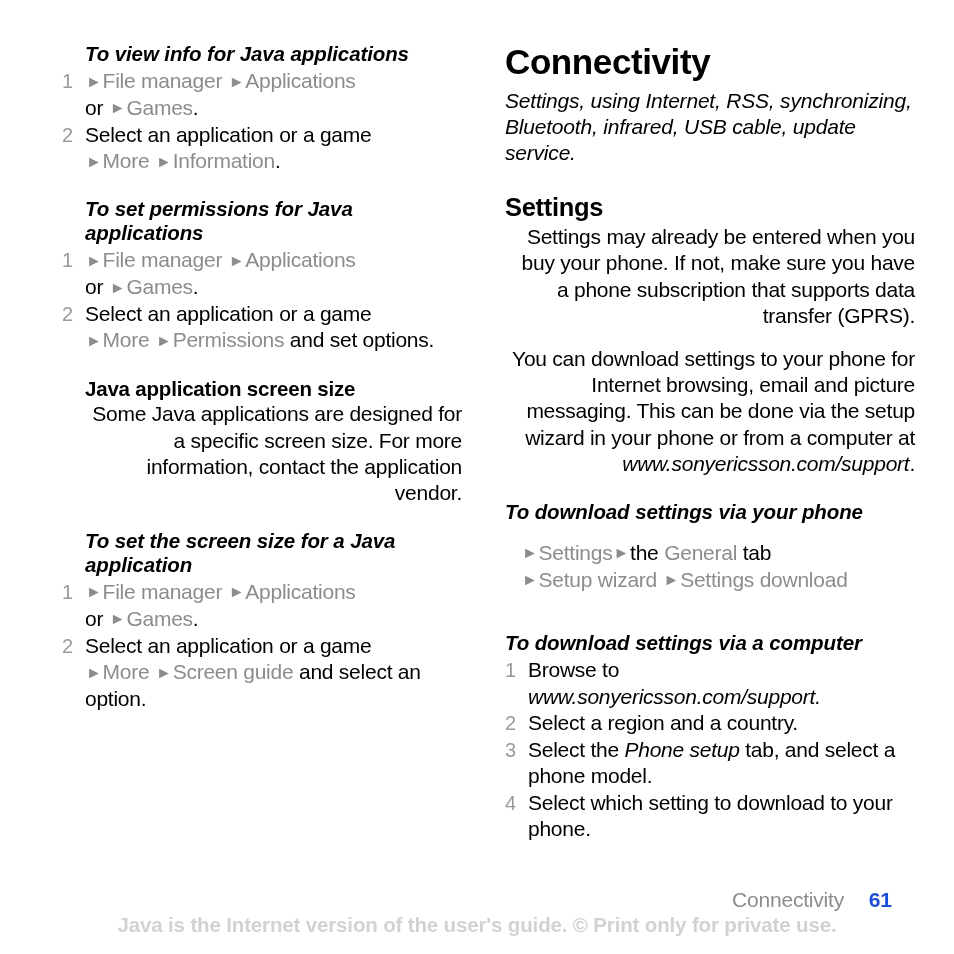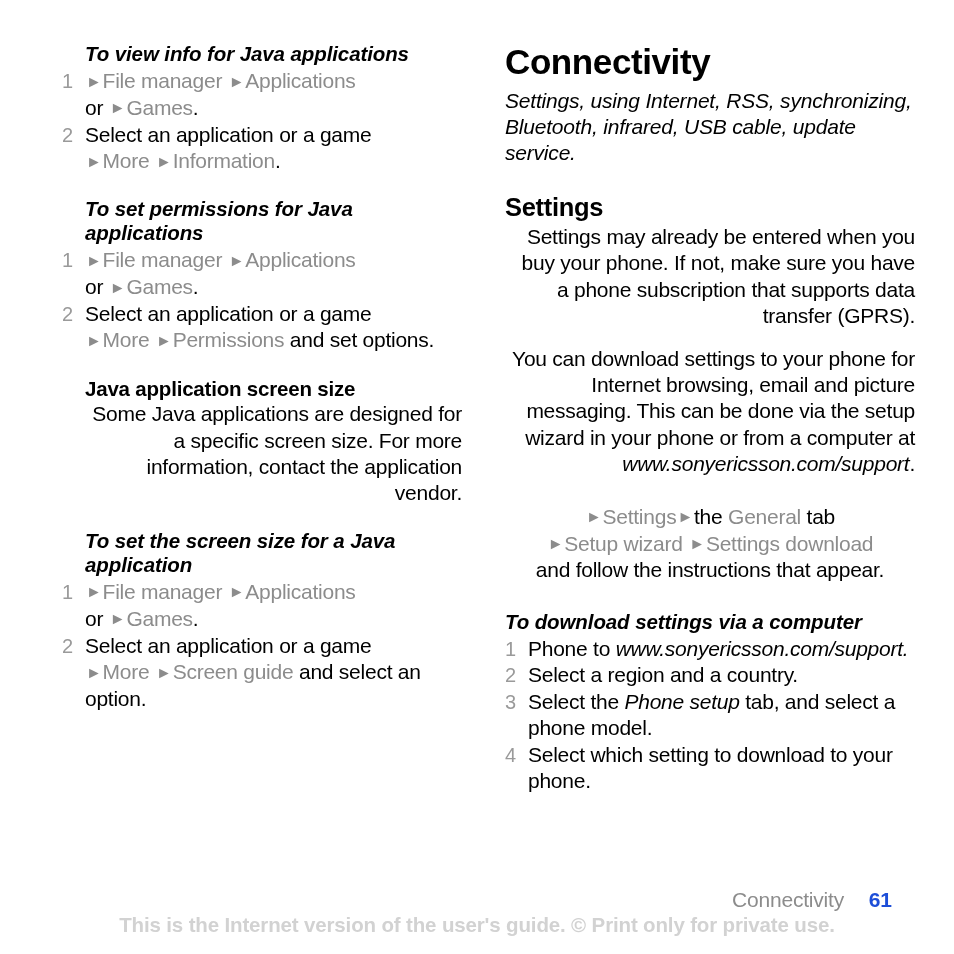--- a/index.html
+++ b/index.html
@@ -100,22 +100,21 @@
     color: #9a9a9a;
     font-size: 20px;
   }
   .col-right ol.steps > li { padding-left: 23px; }
 
   
   .plain-step {
     font-size: 21px;
     line-height: 26.4px;
     letter-spacing: -0.25px;
-    margin: 4px;
-    text-align: center;
+    margin: 16px;
   }
 
   
   .menu { color: #8c8c8c; }
   .arrow {
     color: #8c8c8c;
     font-size: 16px;
     vertical-align: 1.5px;
     padding: 0 1px;
   }
@@ -218,29 +217,30 @@
     <div class="section-head">Settings</div>
 
     <div class="body-par">Settings may already be entered when you buy your phone. If not, make sure you have a phone subscription that supports data transfer (GPRS).</div>
 
     <div class="gap-md"></div>
 
     <div class="body-par"><span>You can download settings to your phone for Internet browsing, email and picture messaging. This can be done via the setup wizard in your phone or from a computer at </span><span class="ital">www.sonyericsson.com/support</span><span>.</span></div>
 
     <div class="gap-lg"></div>
 
-    <div class="plain-step"><span class="arrow">►</span><span class="menu">Settings</span><span class="arrow">►</span><span>the</span> <span class="menu">General</span> <span>tab</span><br><span class="arrow">►</span><span class="menu">Setup wizard</span> <span class="arrow">►</span><span class="menu">Settings download</span><br><span>and follow the instructions that appear.</span></div>
+    <div class="proc-title">To download settings via your phone</div>
+    <div class="plain-step"><span class="arrow">►</span><span class="menu">Settings</span><span class="arrow">►</span><span>the</span> <span class="menu">General</span> <span>tab</span><br><span class="arrow">►</span><span class="menu">Setup wizard</span> <span class="arrow">►</span><span class="menu">Settings download</span><br></div>
 
     <div class="gap-lg"></div>
 
     <div class="proc-title">To download settings via a computer</div>
     <ol class="steps">
       <li>
         <span class="num">1</span>
-        <span><span>Phone to </span><span class="ital">www.sonyericsson.com/support</span><span class="ital">.</span></span>
+        <span><span>Browse to </span><span class="ital">www.sonyericsson.com/support</span><span class="ital">.</span></span>
       </li>
       <li>
         <span class="num">2</span>
         <span><span>Select a region and a country.</span></span>
       </li>
       <li>
         <span class="num">3</span>
         <span><span>Select the </span><span class="ital">Phone setup</span><span> tab, and select a phone model.</span></span>
       </li>
       <li>
@@ -249,15 +249,15 @@
       </li>
     </ol>
 
   </div>
 
   <div class="footer-run">
     <span class="run-head">Connectivity</span>
     <span class="page-num">61</span>
   </div>
 
-  <div class="disclaimer">This is the Internet version of the user's guide. © Print only for private use.</div>
+  <div class="disclaimer">Java is the Internet version of the user's guide. © Print only for private use.</div>
 
 </div>
 
 </body></html>

